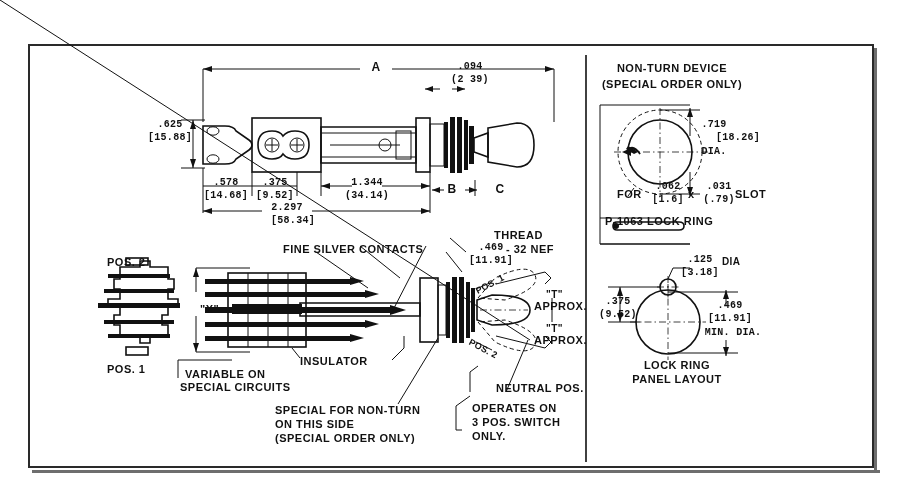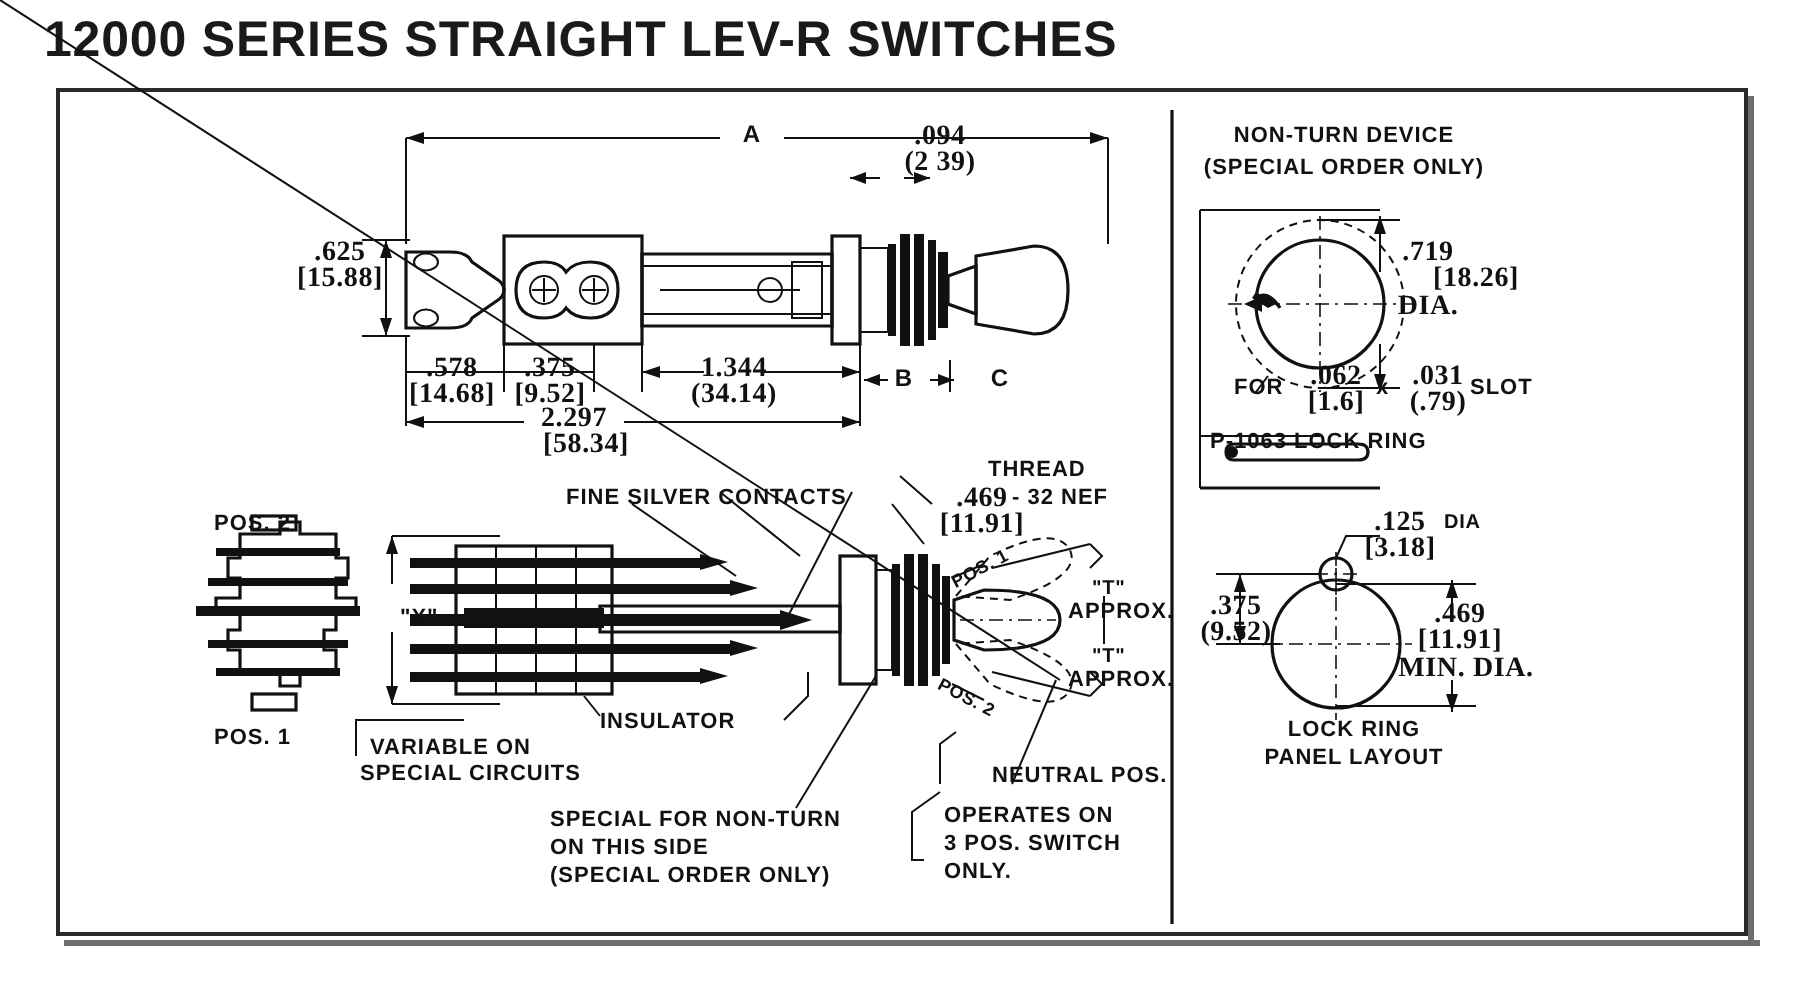--- a/index.html
+++ b/index.html
@@ -30,36 +30,35 @@
     font-weight:bold;color:#111;
     white-space:pre;line-height:1.12;
   }
   .lbl.c{text-align:center;transform:translateX(-50%);}
   .f9{font-size:9px;letter-spacing:.3px;}
   .f10{font-size:10px;letter-spacing:.4px;}
   .f11{font-size:11px;letter-spacing:.5px;}
   .f12{font-size:12px;letter-spacing:.5px;}
 
   .frac{position:absolute;text-align:center;transform:translateX(-50%);
-        font-family:Liberation Serif, serif;font-weight:bold;color:#111;
-        font-size:14px;line-height:1.05;letter-spacing:.3px;white-space:pre;}
+        font-family:Liberation Mono, monospace;font-weight:bold;color:#111;
+        font-size:10px;line-height:1.05;letter-spacing:.3px;white-space:pre;}
 
   svg{position:absolute;left:0;top:0;overflow:visible;}
   .st{fill:none;stroke:#111;stroke-width:1;}
   .st2{fill:none;stroke:#111;stroke-width:1.6;}
   .std{fill:none;stroke:#111;stroke-width:1;stroke-dasharray:4 3;}
   .stc{fill:none;stroke:#111;stroke-width:.8;stroke-dasharray:7 3 1.5 3;}
   .fill{fill:#111;stroke:none;}
 </style>
 </head>
 <body>
 
 <div id="page">
 
-  <div class="title">12000 SERIES STRAIGHT LEV-R SWITCHES</div>
 
   <div class="frame"></div>
   <div class="frame-shadow"></div>
   <div class="frame-shadow2"></div>
 
   <svg width="902" height="500">
 
     <g>
       <line x1="586" y1="55" x2="586" y2="462" class="st2"></line>
     </g>

